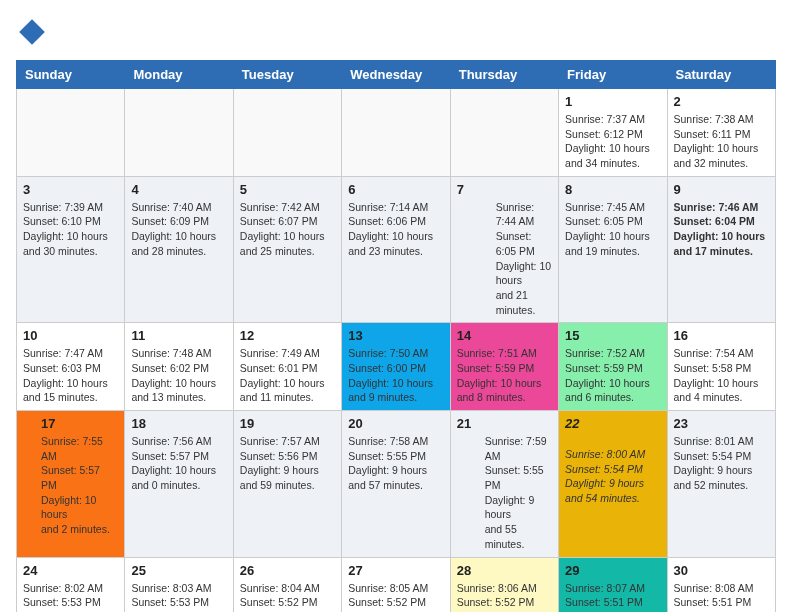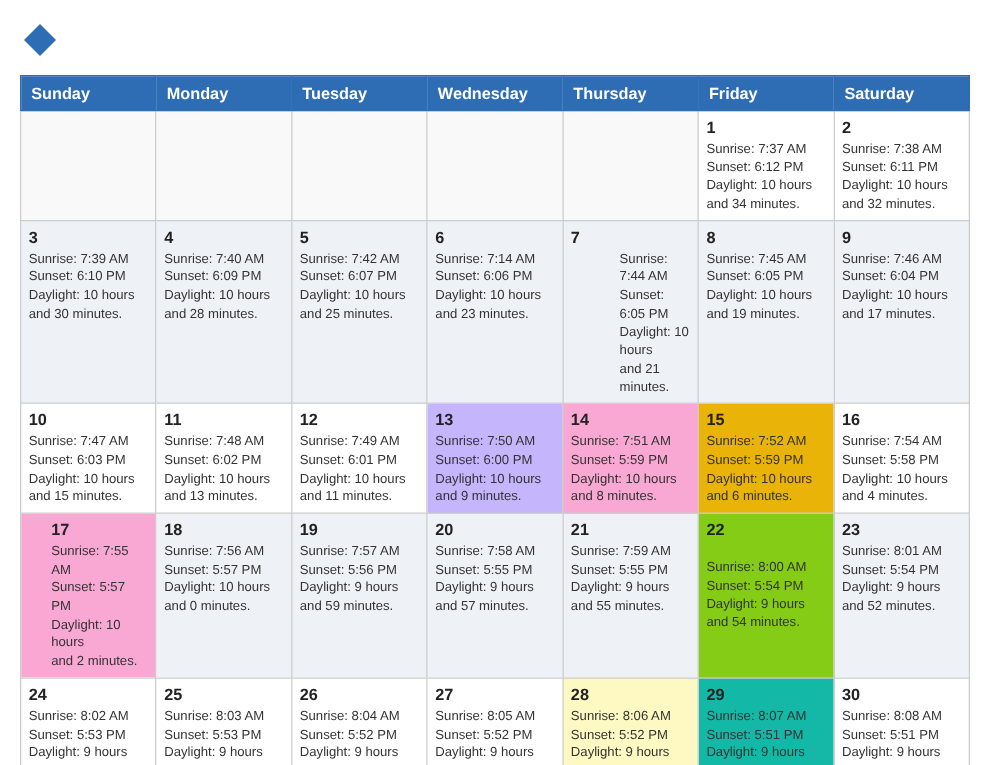--- a/index.html
+++ b/index.html
@@ -180,21 +180,21 @@
         </td>
         <td style="background: rgb(238, 242, 247);">
           <div class="day-number">8</div>
           <div class="day-info" style="white-space: pre-line;">Sunrise: 7:45 AM
 Sunset: 6:05 PM
 Daylight: 10 hours
 and 19 minutes.</div>
         </td>
         <td style="background: rgb(238, 242, 247);">
           <div class="day-number">9</div>
-          <div class="day-info" style="white-space: pre-line;">Sunrise: 7:46 AM
+          <div class="day-info" style="white-space: pre-line; font-weight: bold;">Sunrise: 7:46 AM
 Sunset: 6:04 PM
 Daylight: 10 hours
 and 17 minutes.</div>
         </td>
       </tr>
       <tr>
         <td style="background: rgb(255, 255, 255);">
           <div class="day-number">10</div>
           <div class="day-info" style="white-space: pre-line;">Sunrise: 7:47 AM
 Sunset: 6:03 PM
@@ -208,51 +208,51 @@
 Daylight: 10 hours
 and 13 minutes.</div>
         </td>
         <td style="background: rgb(255, 255, 255);">
           <div class="day-number">12</div>
           <div class="day-info" style="white-space: pre-line;">Sunrise: 7:49 AM
 Sunset: 6:01 PM
 Daylight: 10 hours
 and 11 minutes.</div>
         </td>
-        <td style="background: #c4b5fd; margin-left: 24px;">
+        <td style="background: #0ea5e9; margin-left: 24px;">
           <div class="day-number">13</div>
           <div class="day-info" style="white-space: pre-line;">Sunrise: 7:50 AM
 Sunset: 6:00 PM
 Daylight: 10 hours
 and 9 minutes.</div>
         </td>
-        <td style="background: #f9a8d4;">
+        <td style="background: #ec4899;">
           <div class="day-number">14</div>
           <div class="day-info" style="white-space: pre-line;">Sunrise: 7:51 AM
 Sunset: 5:59 PM
 Daylight: 10 hours
 and 8 minutes.</div>
         </td>
-        <td style="background: #eab308;">
+        <td style="background: #86efac;">
           <div class="day-number">15</div>
           <div class="day-info" style="white-space: pre-line;">Sunrise: 7:52 AM
 Sunset: 5:59 PM
 Daylight: 10 hours
 and 6 minutes.</div>
         </td>
         <td style="background: rgb(255, 255, 255);">
           <div class="day-number">16</div>
           <div class="day-info" style="white-space: pre-line;">Sunrise: 7:54 AM
 Sunset: 5:58 PM
 Daylight: 10 hours
 and 4 minutes.</div>
         </td>
       </tr>
       <tr>
-        <td style="background: #f9a8d4; padding-left: 24px;">
+        <td style="background: #f97316; padding-left: 24px;">
           <div class="day-number">17</div>
           <div class="day-info" style="white-space: pre-line;">Sunrise: 7:55 AM
 Sunset: 5:57 PM
 Daylight: 10 hours
 and 2 minutes.</div>
         </td>
         <td style="background: rgb(238, 242, 247);">
           <div class="day-number">18</div>
           <div class="day-info" style="white-space: pre-line;">Sunrise: 7:56 AM
 Sunset: 5:57 PM
@@ -268,26 +268,26 @@
         </td>
         <td style="background: rgb(238, 242, 247);">
           <div class="day-number">20</div>
           <div class="day-info" style="white-space: pre-line;">Sunrise: 7:58 AM
 Sunset: 5:55 PM
 Daylight: 9 hours
 and 57 minutes.</div>
         </td>
         <td style="background: rgb(238, 242, 247);">
           <div class="day-number">21</div>
-          <div class="day-info" style="white-space: pre-line;">Sunrise: 7:59 AM
+          <div class="day-info" style="white-space: pre-line; margin-left: 28px;">Sunrise: 7:59 AM
 Sunset: 5:55 PM
 Daylight: 9 hours
 and 55 minutes.</div>
         </td>
-        <td style="background: #84cc16;">
+        <td style="background: #eab308; font-style: italic;">
           <div class="day-number">22</div>
           <div class="day-info" style="white-space: pre-line; margin-top: 16px;">Sunrise: 8:00 AM
 Sunset: 5:54 PM
 Daylight: 9 hours
 and 54 minutes.</div>
         </td>
         <td style="background: rgb(238, 242, 247);">
           <div class="day-number">23</div>
           <div class="day-info" style="white-space: pre-line;">Sunrise: 8:01 AM
 Sunset: 5:54 PM

